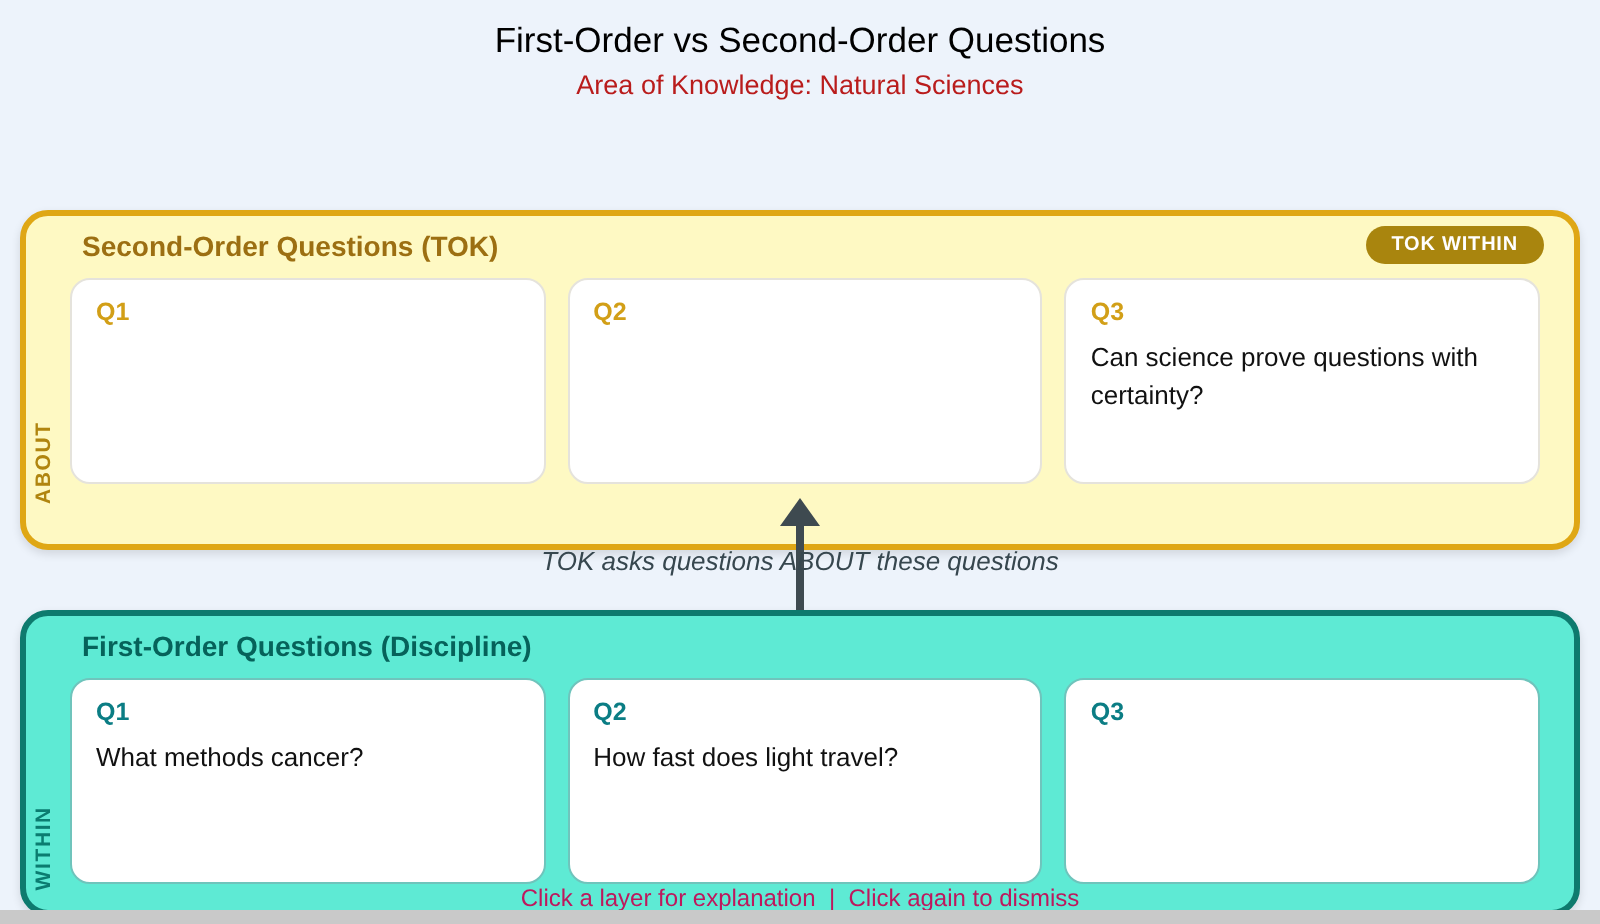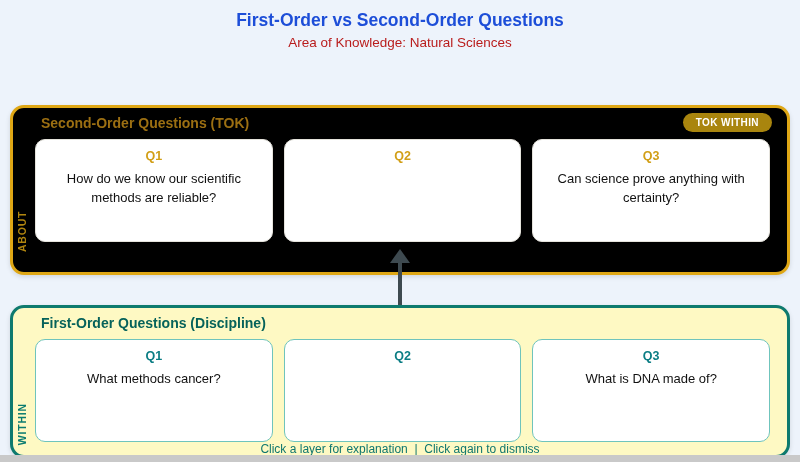--- a/index.html
+++ b/index.html
@@ -9,44 +9,44 @@
     height: 462px;
     overflow: hidden;
     background: #EDF3FB;
     font-family: "Liberation Sans", sans-serif;
   }
   .page { position: relative; width: 800px; height: 462px; }
 
   .title {
     position: absolute; top: 10px; left: 0; width: 100%;
     text-align: center;
-    font-size: 17.5px; font-weight: bold; color: #1d4ed8;
+    font-size: 17.5px; font-weight: normal; color: #000000;
   }
   .subtitle {
     position: absolute; top: 35px; left: 0; width: 100%;
     text-align: center;
     font-size: 13.5px; color: #b91c1c;
   }
 
   .layer {
     position: absolute; left: 10px; width: 780px;
     box-sizing: border-box;
     border-radius: 14px;
     box-shadow: 0 2px 5px rgba(0,0,0,0.12);
     cursor: pointer;
   }
   .layer-tok {
     top: 105px; height: 170px;
-    background: #000000;
+    background: #fef9c3;
     border: 3px solid #DFA715;
     padding-left: 44px;
   }
   .layer-disc {
     top: 305px; height: 153px;
-    background: #fef9c3;
+    background: #5eead4;
     border: 3px solid #0E7A6E;
   }
 
   .layer-header {
     position: absolute; top: 7px; left: 28px;
     font-size: 14px; font-weight: bold;
   }
   .tok-header { color: #9C6F12; }
   .disc-header { color: #06625A; }
 
@@ -71,21 +71,21 @@
   .cards {
     position: absolute; top: 31px; left: 22px; right: 17px;
     display: flex; gap: 11px;
   }
   .card {
     flex: 1; height: 103px;
     box-sizing: border-box;
     background: #FFFFFF;
     border-radius: 10px;
     padding: 9px 12px 0 12px;
-    text-align: center;
+    text-align: left;
   }
   .card-tok { border: 1px solid #E5E3DC; }
   .card-disc { border: 1px solid #6FC4BC; }
 
   .q-label { font-size: 12.5px; font-weight: bold; margin-bottom: 7px; }
   .tok-q { color: #D29F17; }
   .disc-q { color: #0B7D84; }
   .q-text { font-size: 13px; color: #111111; line-height: 1.45; }
 
   .arrow-shaft {
@@ -105,21 +105,21 @@
   .caption {
     position: absolute; top: 273px; left: 0; width: 100%;
     text-align: center;
     font-size: 13px; font-style: italic; color: #37474F;
     z-index: 2;
   }
 
   .footer {
     position: absolute; top: 442px; left: 0; width: 100%;
     text-align: center;
-    font-size: 12px; color: #0f766e;
+    font-size: 12px; color: #be185d;
     white-space: pre;
     z-index: 3;
   }
   .bottom-strip {
     position: absolute; top: 455px; left: 0;
     width: 100%; height: 7px;
     background: #C9C9C9;
     z-index: 4;
   }
 </style>
@@ -131,49 +131,49 @@
   <div class="title">First-Order vs Second-Order Questions</div>
   <div class="subtitle">Area of Knowledge: Natural Sciences</div>
 
   <div class="layer layer-tok">
     <div class="layer-header tok-header">Second-Order Questions (TOK)</div>
     <div class="badge">TOK WITHIN</div>
     <div class="side-label tok-side">ABOUT</div>
     <div class="cards">
       <div class="card card-tok">
         <div class="q-label tok-q">Q1</div>
-        <div class="q-text">How do we know our scientific methods are reliable?</div>
       </div>
       <div class="card card-tok">
         <div class="q-label tok-q">Q2</div>
       </div>
       <div class="card card-tok">
         <div class="q-label tok-q">Q3</div>
-        <div class="q-text">Can science prove anything with certainty?</div>
+        <div class="q-text">Can science prove questions with certainty?</div>
       </div>
     </div>
   </div>
 
   <div class="arrow-head"></div>
   <div class="arrow-shaft"></div>
+  <div class="caption">TOK asks questions ABOUT these questions</div>
 
   <div class="layer layer-disc">
     <div class="layer-header disc-header">First-Order Questions (Discipline)</div>
     <div class="side-label disc-side">WITHIN</div>
     <div class="cards">
       <div class="card card-disc">
         <div class="q-label disc-q">Q1</div>
         <div class="q-text">What methods cancer?</div>
       </div>
       <div class="card card-disc">
         <div class="q-label disc-q">Q2</div>
+        <div class="q-text">How fast does light travel?</div>
       </div>
       <div class="card card-disc">
         <div class="q-label disc-q">Q3</div>
-        <div class="q-text">What is DNA made of?</div>
       </div>
     </div>
   </div>
 
   <div class="footer">Click a layer for explanation  |  Click again to dismiss</div>
   <div class="bottom-strip"></div>
 
 </div>
 
 </body></html>

